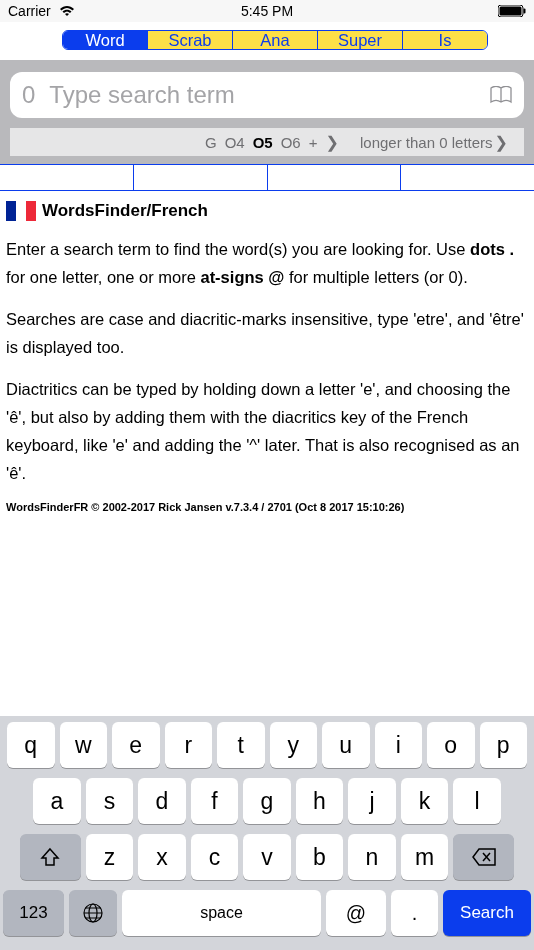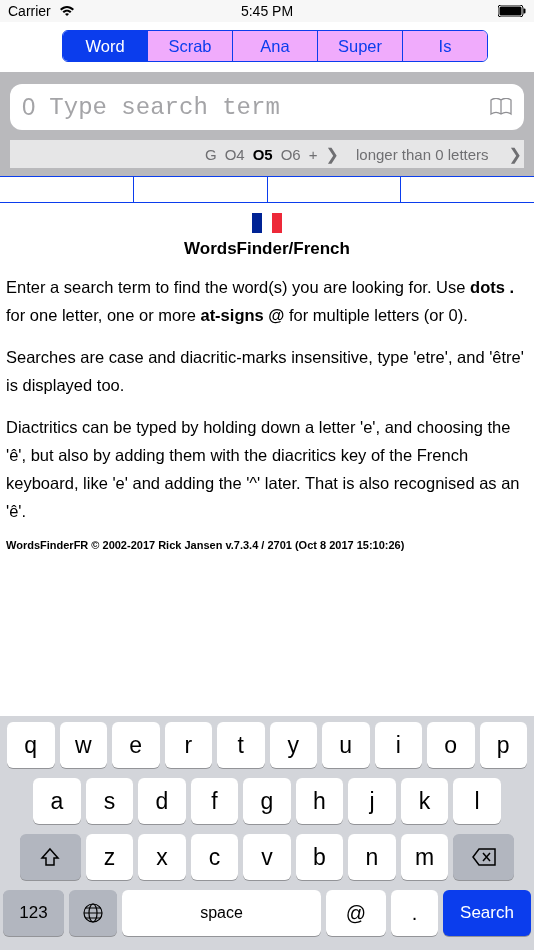--- a/index.html
+++ b/index.html
@@ -4,46 +4,46 @@
   <style>
     * {box-sizing: border-box; margin: 0; padding: 0;}
     html, body {width: 534px; height: 950px; overflow: hidden; font-family: -apple-system, Helvetica, Arial, sans-serif; background: #fff;}
 
     
     .status-bar {height: 22px; display: flex; align-items: center; justify-content: space-between; padding: 0 8px; font-size: 14px; font-weight: 500; background: #f7f7f7;}
     .status-left {display:flex; align-items:center; gap:8px;}
     .status-center {position:absolute; left:50%; transform:translateX(-50%); }
 
     
-    .tabs {display:flex; border:1.5px solid #0b3ded; border-radius:6px; overflow:hidden; margin:8px 46px 10px 62px; height:32px;}
-    .tab {flex:1; display:flex; align-items:center; justify-content:center; font-size:16.5px; color:#0b3ded; border-right:1.5px solid #0b3ded; background:#f0abfc;}
+    .tabs {display:flex; border:1.5px solid #0b3ded; border-radius:6px; overflow:hidden; margin:8px 46px 10px 62px; height:20px;}
+    .tab {flex:1; display:flex; align-items:center; justify-content:center; font-size:16.5px; color:#0b3ded; border-right:1.5px solid #0b3ded; background:#fde047;}
     .tab:last-child {border-right:none;}
     .tab.active {background:#0b3ded; color:#fff;}
 
     
     .search-area {background:#b9b9bc; padding:12px 10px 8px 10px;}
     .search-box {display:flex; align-items:center; background:#fff; border-radius:12px; height:46px; padding:0 12px;}
     .search-count {color:#a4a4a7; font-size:24px; margin-right:14px;}
-    .search-input {flex:1; border:none; outline:none; font-size:24px; color:#000;font-family:Liberation Mono, monospace;}
+    .search-input {flex:1; border:none; outline:none; font-size:24px; color:#000;}
     .search-input::placeholder {color:#a4a4a7;}
     .book-icon {width:22px; height:18px;}
     .filter-row {display:flex; justify-content:space-between; background:#e6e6e7; font-size:15px; color:#6f6f72; height:28px; align-items:center;margin-top:10px;}
     .filter-left {display:flex; gap:8px; margin-left:195px; align-items:center;}
     .filter-left .bold {color:#000; font-weight:600;}
-    .filter-right {display:flex; align-items:center; gap:20px; margin-right:2px;}
+    .filter-right {display:flex; align-items:center; gap:2px; margin-right:16px;}
     .chev {font-size:16px; color:#6f6f72;}
 
     
     .pager-row {display:flex; height:27px; border-top:1px solid #0b3ded; border-bottom:1px solid #0b3ded;}
     .pager-cell {flex:1; border-right:1px solid #0b3ded;}
     .pager-cell:last-child {border-right:none;}
 
     
     .content {padding:10px 6px 6px 6px;}
-    .title-row {display:flex; align-items:center; gap:6px; margin-bottom:14px;flex-direction:column;}
+    .title-row {display:flex; align-items:center; gap:6px; margin-bottom:14px;}
     .flag {width:30px; height:20px; display:flex;}
     .flag div {flex:1;}
     .title {font-size:17px; font-weight:700;}
     .para {font-size:16.5px; line-height:28px; margin-bottom:14px; color:#000;}
     .copyright {font-size:11px; color:#000;font-weight:bold;}
 
     
     .keyboard {position:absolute; bottom:0; left:0; right:0; background:#d3d5da; padding:6px 3px 4px 3px;}
     .krow {display:flex; justify-content:center; gap:5px; margin-bottom:10px;}
     .key {background:#fff; border-radius:6px; height:46px; display:flex; align-items:center; justify-content:center; font-size:23px; color:#000; box-shadow:0 1px 0 rgba(0,0,0,0.3); flex:1;}

